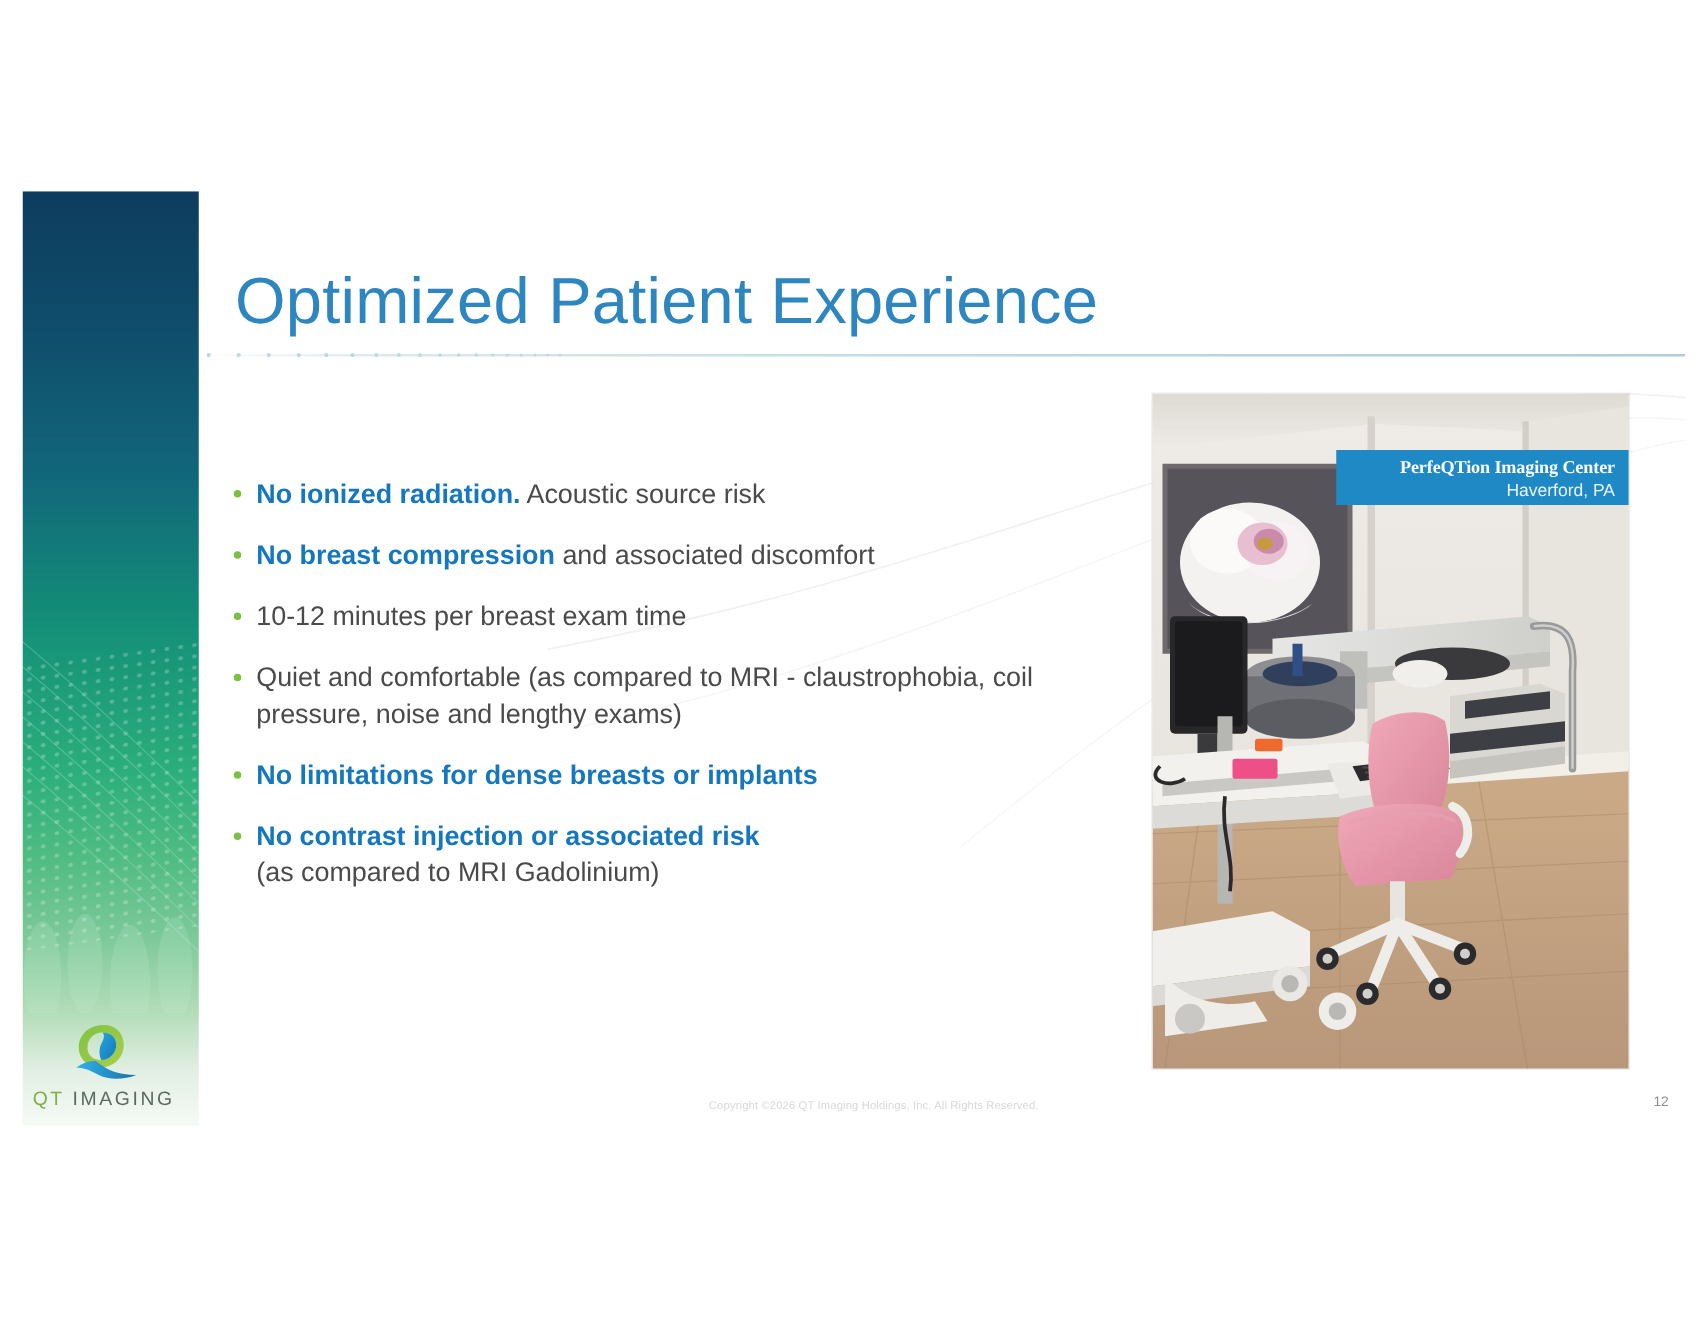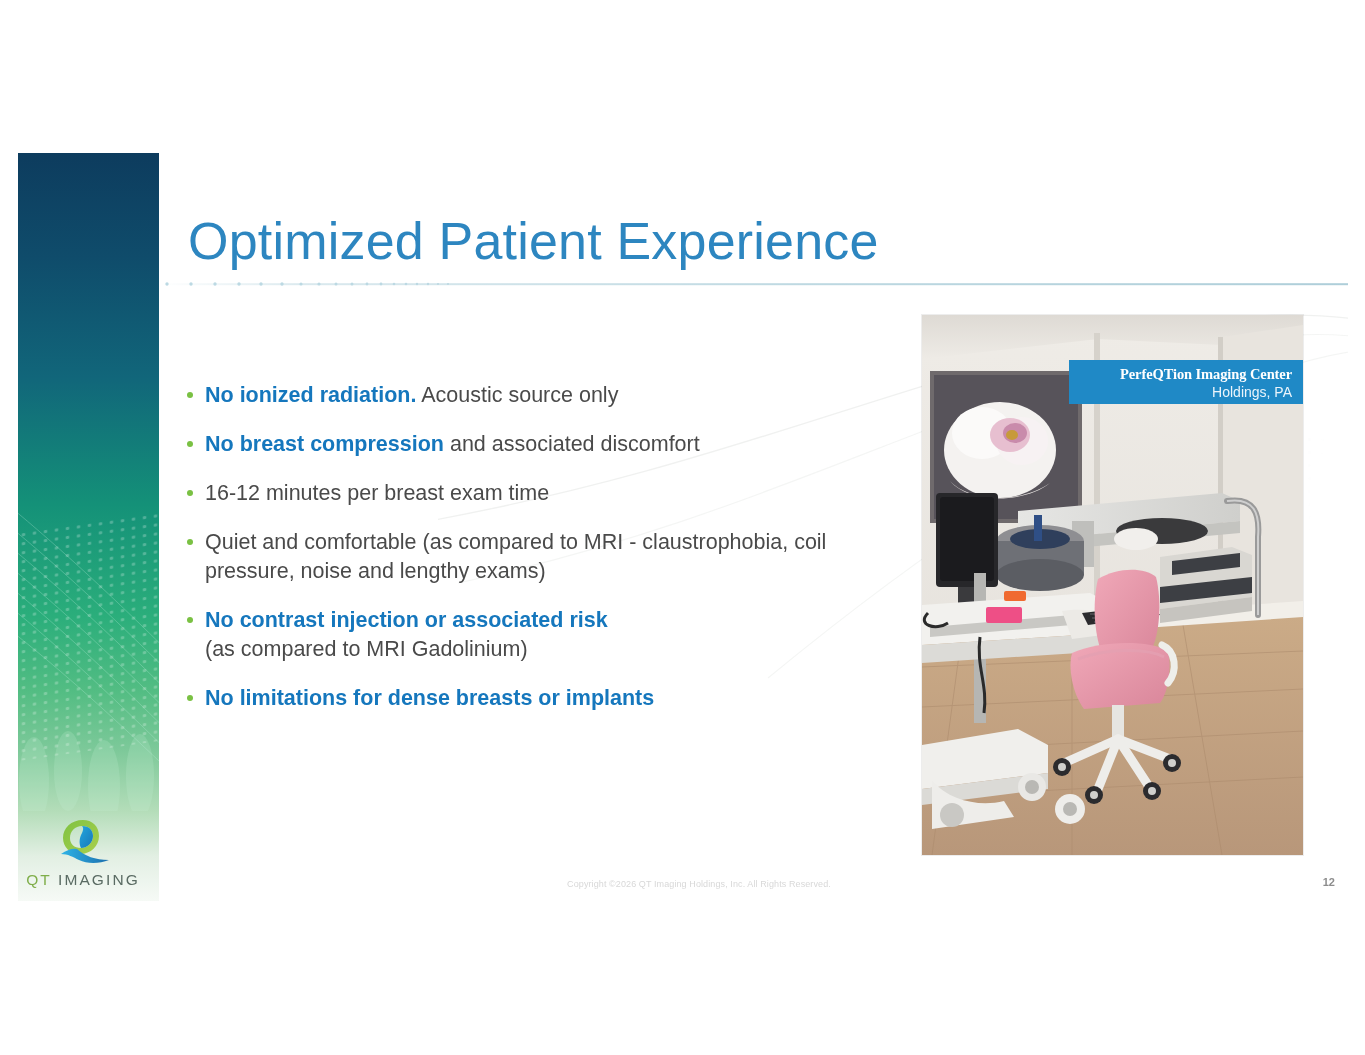--- a/index.html
+++ b/index.html
@@ -145,21 +145,21 @@
   }
 
   
   #copyright {
     position: absolute; left: 16px; top: 726px;
     width: 1330px; text-align: center;
     font-size: 9px; color: #d8d8d8; letter-spacing: .1px;
   }
   #page-num {
     position: absolute; right: 13px; top: 723px;
-    font-size: 11px; color: #8d8d8d; font-weight: 700;
+    font-size: 11px; color: #8d8d8d; font-weight: 400;
   }
 </style>
 </head>
 <body>
 
 <div id="slide">
 
   <svg class="wm wm-curve" viewBox="0 0 920 460">
     <path d="M -20 300 C 260 250 430 170 640 120 C 760 92 860 86 930 98" fill="none" stroke="#e4e6e4" stroke-width="1.4"></path>
     <path d="M 20 360 C 300 300 470 200 680 142 C 790 112 880 106 935 116" fill="none" stroke="#eceeec" stroke-width="1.2"></path>
@@ -251,26 +251,26 @@
       <circle cx="233" cy="2" r="1.3"></circle>
         <circle cx="245" cy="2" r="1.3"></circle>
         <circle cx="256" cy="2" r="1.2"></circle>
       <circle cx="267" cy="2" r="1.2"></circle>
         <circle cx="277" cy="2" r="1.1"></circle>
         <circle cx="287" cy="2" r="1.1"></circle>
     </g>
   </svg>
 
   <div id="bullets">
-    <div class="bullet"><span class="hl">No ionized radiation.</span><span> Acoustic source only</span></div>
+    <div class="bullet"><span class="hl">No ionized radiation.</span><span> Acoustic source risk</span></div>
     <div class="bullet"><span class="hl">No breast compression</span><span> and associated discomfort</span></div>
-    <div class="bullet"><span>16-12 minutes per breast exam time</span></div>
+    <div class="bullet"><span>10-12 minutes per breast exam time</span></div>
     <div class="bullet"><span>Quiet and comfortable (as compared to MRI - claustrophobia, coil pressure, noise and lengthy exams)</span></div>
+    <div class="bullet"><span class="hl">No limitations for dense breasts or implants</span></div>
     <div class="bullet"><span class="hl">No contrast injection or associated risk</span><span class="sub">(as compared to MRI Gadolinium)</span></div>
-    <div class="bullet"><span class="hl">No limitations for dense breasts or implants</span></div>
   </div>
 
   <div id="photo">
     <svg viewBox="0 0 381 540" preserveAspectRatio="none">
       <defs>
         <linearGradient id="wallG" x1="0" y1="0" x2="0" y2="1">
           <stop offset="0" stop-color="#efece7"></stop>
             <stop offset="1" stop-color="#e2ded8"></stop>
         </linearGradient>
         <linearGradient id="floorG" x1="0" y1="0" x2="0" y2="1">
@@ -400,20 +400,20 @@
       <path d="M10 466 C28 486 58 492 82 486 L92 502 L10 514 Z" fill="#eeedea"></path>
       <circle cx="110" cy="472" r="14" fill="#e9e8e5"></circle>
       <circle cx="110" cy="472" r="7" fill="#b9b8b4"></circle>
       <circle cx="148" cy="494" r="15" fill="#eeedea"></circle>
       <circle cx="148" cy="494" r="7" fill="#b9b8b4"></circle>
       <circle cx="30" cy="500" r="12" fill="#c9c8c4"></circle>
     </svg>
 
     <div id="photo-caption">
       <div id="caption-title">PerfeQTion Imaging Center</div>
-      <div id="caption-sub">Holdings, PA</div>
+      <div id="caption-sub">Haverford, PA</div>
     </div>
   </div>
 
   <div id="copyright">Copyright ©2026 QT Imaging Holdings, Inc. All Rights Reserved.</div>
   <div id="page-num">12</div>
 
 </div>
 
 </body></html>

